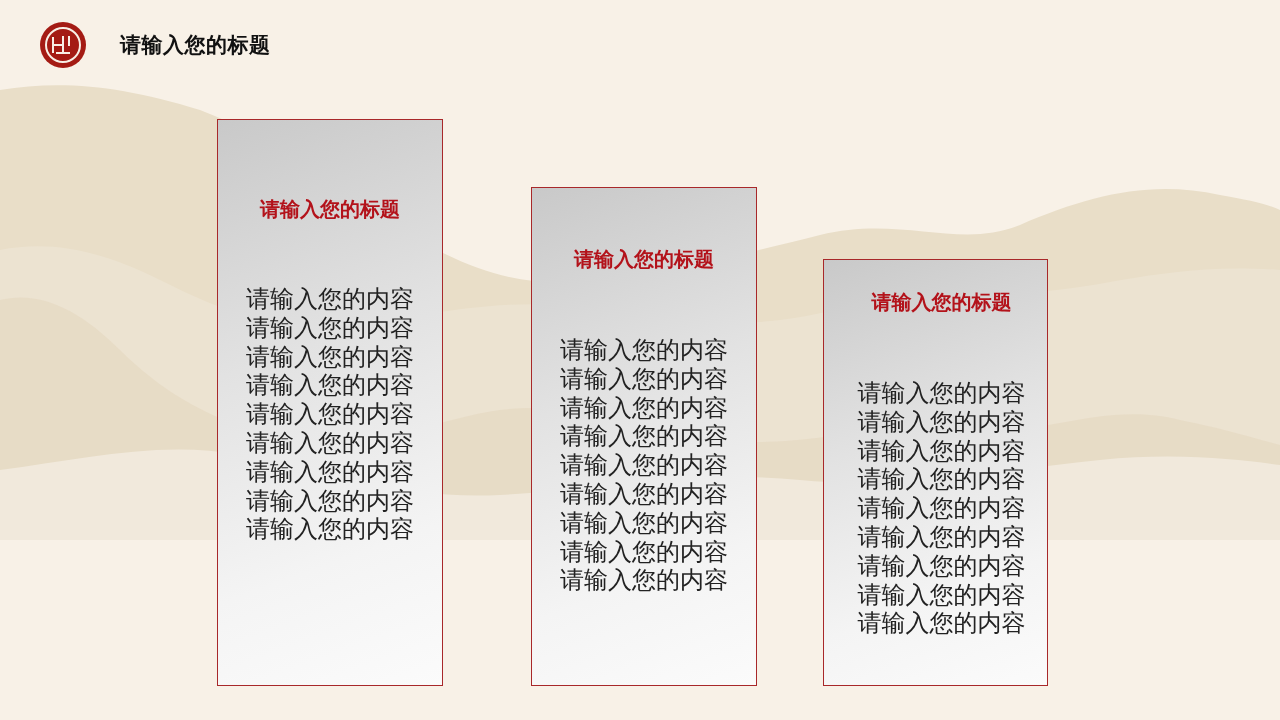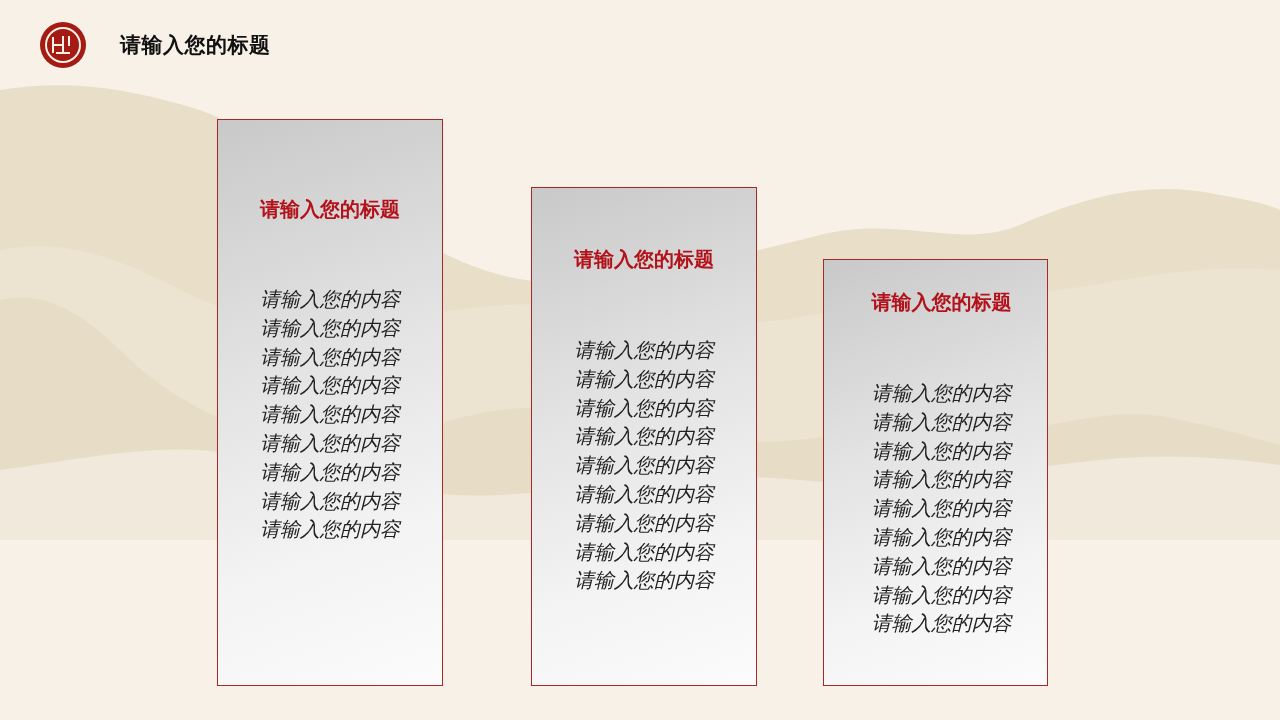--- a/index.html
+++ b/index.html
@@ -5,21 +5,21 @@
   html,body{margin:0;padding:0;}
   body{width:1280px;height:720px;overflow:hidden;position:relative;background:#f8f1e7;font-family:"DejaVu Sans","Liberation Sans",sans-serif;}
   .bg{position:absolute;left:0;top:0;width:1280px;height:720px;}
   .header{position:absolute;left:40px;top:22px;height:46px;display:flex;align-items:center;}
   .logo{width:46px;height:46px;border-radius:50%;background:#a41b14;position:relative;}
   .logo .ring{position:absolute;left:5px;top:5px;width:32px;height:32px;border:2px solid #f8efe6;border-radius:50%;}
   .logo .h{position:absolute;background:#f8efe6;}
   .title{margin-left:34px;font-size:21px;font-weight:bold;color:#111;font-family:"DejaVu Serif","Liberation Serif",serif;letter-spacing:0.5px;}
   .card{position:absolute;border:1px solid #a8282a;background:linear-gradient(160deg,#c9c9c9 0%,#e2e2e2 40%,#f4f4f4 75%,#fbfbfb 100%);box-sizing:border-box;}
   .card-title{position:absolute;left:0;right:0;text-align:center;color:#b3121a;font-size:20px;font-weight:bold;font-family:"DejaVu Serif","Liberation Serif",serif;}
-  .card-body{position:absolute;left:0;right:0;text-align:center;color:#222;font-size:20px;line-height:28.8px;font-style:italic;}
+  .card-body{position:absolute;left:0;right:0;text-align:center;color:#222;font-size:24px;line-height:28.8px;}
   .card-body div{white-space:nowrap;}
 </style>
 </head>
 <body>
 
 <svg class="bg" viewBox="0 0 1280 720">
   <path d="M0 90 C60 80 120 85 200 110 C280 140 330 190 400 230 C470 270 520 290 600 280 C680 270 760 250 820 235 C900 215 960 250 1020 225 C1090 195 1150 180 1220 195 C1250 200 1270 205 1280 210 L1280 720 L0 720 Z" fill="#e9dec8"></path>
   <path d="M0 250 C50 240 100 250 160 280 C220 310 270 330 340 325 C420 318 480 300 560 305 C640 310 700 330 780 320 C860 310 920 280 1000 290 C1080 300 1150 260 1280 270 L1280 720 L0 720 Z" fill="#ece3d1"></path>
   <path d="M0 300 C40 290 80 310 120 350 C170 400 230 430 300 440 C380 450 430 420 500 410 C580 400 640 430 720 440 C800 450 880 420 960 430 C1040 440 1100 400 1180 420 C1230 430 1260 440 1280 445 L1280 720 L0 720 Z" fill="#e6dac3" opacity="0.8"></path>
   <path d="M0 470 C80 460 160 440 240 455 C320 470 400 500 500 495 C600 490 700 470 800 480 C900 490 1000 470 1100 460 C1180 452 1240 460 1280 465 L1280 720 L0 720 Z" fill="#f1e9dc"></path>

